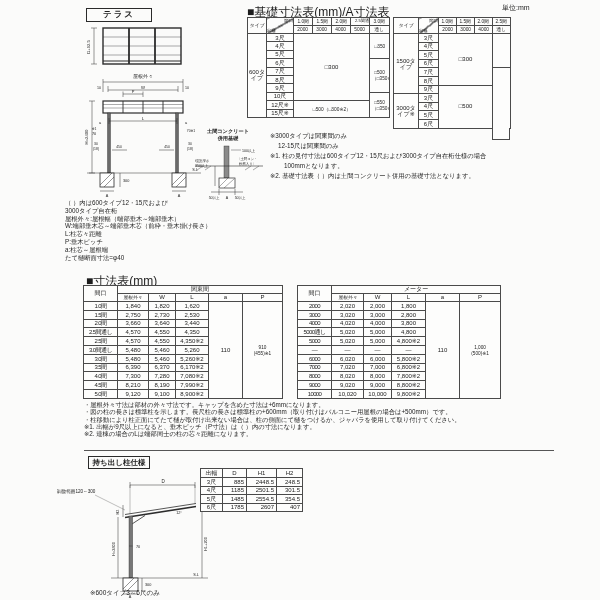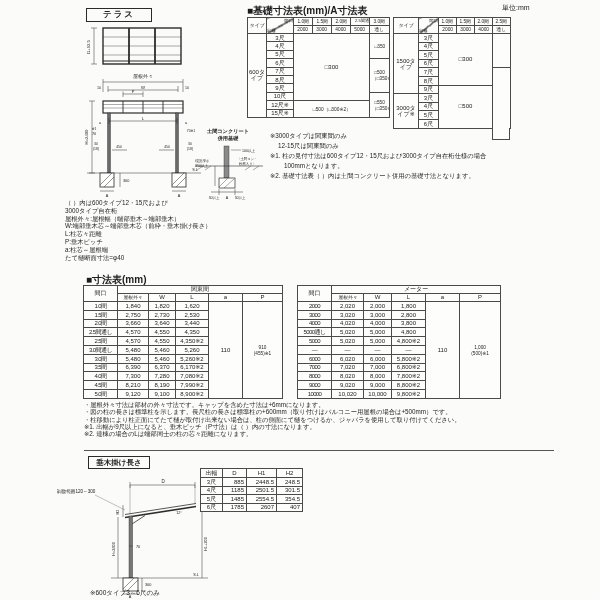--- a/index.html
+++ b/index.html
@@ -1,21 +1,21 @@
 <!DOCTYPE html>
 <html><head>
 <meta charset="utf-8">
 <style>
   *{box-sizing:border-box;margin:0;padding:0}
   body{background:#e9e9e9;font-family:"Liberation Sans","DejaVu Sans",sans-serif}
   #canvas{position:relative;width:600px;height:600px;background:#fbfbfa;color:#1d1d1d;overflow:hidden;margin:0 auto}
   .abs{position:absolute}
   .box-label{border:1.3px solid #2a2a2a;display:flex;align-items:center;justify-content:center;
              font-weight:bold;background:#fbfbfa}
-  .sec-title{font-weight:bold;font-size:10px;white-space:nowrap}
+  .sec-title{font-weight:normal;font-size:12px;white-space:nowrap}
   .small{font-size:6.5px;white-space:nowrap}
   table{border-collapse:collapse;position:absolute;table-layout:fixed;background:#fdfdfc;border:1px solid #333}
   th,td{border:0.8px solid #4a4a4a;font-weight:normal;text-align:center;vertical-align:middle;
         padding:0;line-height:1.05;overflow:hidden;white-space:nowrap;font-size:6px}
   .kiso thead tr{height:8px}
   .kiso tbody tr{height:8.4px}
   .k2 tbody tr{height:8.6px}
   .sunpo thead tr{height:8px}
   .sunpo tbody tr{height:8.8px}
   .mochi thead tr{height:9px}
@@ -519,21 +519,21 @@
     <div class="noteline">・屋根外々寸法は部材の外々寸法です。キャップを含めた寸法は+6mmになります。</div>
     <div class="noteline">・図の柱の長さは標準柱を示します。長尺柱の長さは標準柱の+600mm（取り付けはバルコニー用屋根の場合は+500mm）です。</div>
     <div class="noteline">・柱移動により柱正面にてたて樋が取付け出来ない場合は、柱の側面にて樋をつけるか、ジャバラを使用して取り付けてください。</div>
     <div class="noteline">※1. 出幅が9尺以上になると、垂木ピッチ（P寸法）は（ ）内の寸法になります。</div>
     <div class="noteline">※2. 連棟の場合のLは端部同士の柱の芯々距離になります。</div>
   </div>
 
   <div class="rule" style="left:84px;top:450px;width:470px"></div>
 
   <div class="abs box-label" style="left:88px;top:456px;width:62px;height:13px;font-size:7.5px">
-    <span>垂木掛け長さ</span>
+    <span>持ち出し柱仕様</span>
   </div>
 
   <svg style="left:55px;top:476px" width="155" height="122" viewBox="0 0 155 122">
     <line x1="75" y1="9" x2="140" y2="9" stroke-width="0.5"></line>
     <line x1="75" y1="6" x2="75" y2="12" stroke-width="0.5"></line>
     <line x1="140" y1="6" x2="140" y2="12" stroke-width="0.5"></line>
     <text x="108" y="7" font-size="4.5" text-anchor="middle">D</text>
     <line x1="75" y1="9" x2="75" y2="38" stroke-width="0.3"></line>
     <line x1="140" y1="9" x2="140" y2="28" stroke-width="0.3"></line>
     <text x="2" y="17" font-size="4.6" text-anchor="start">調整範囲120～300</text>

